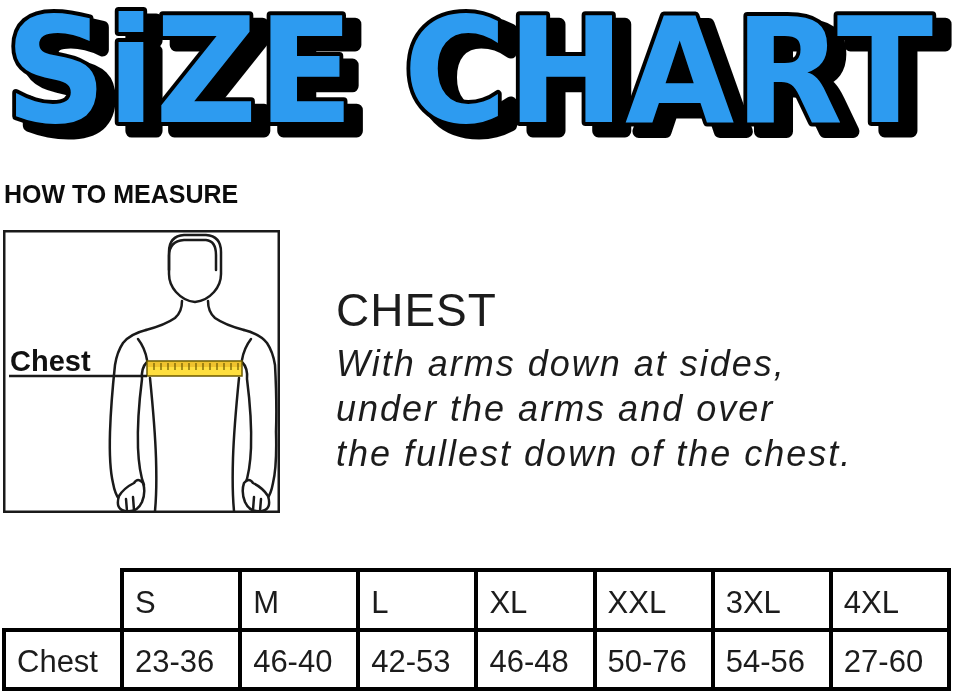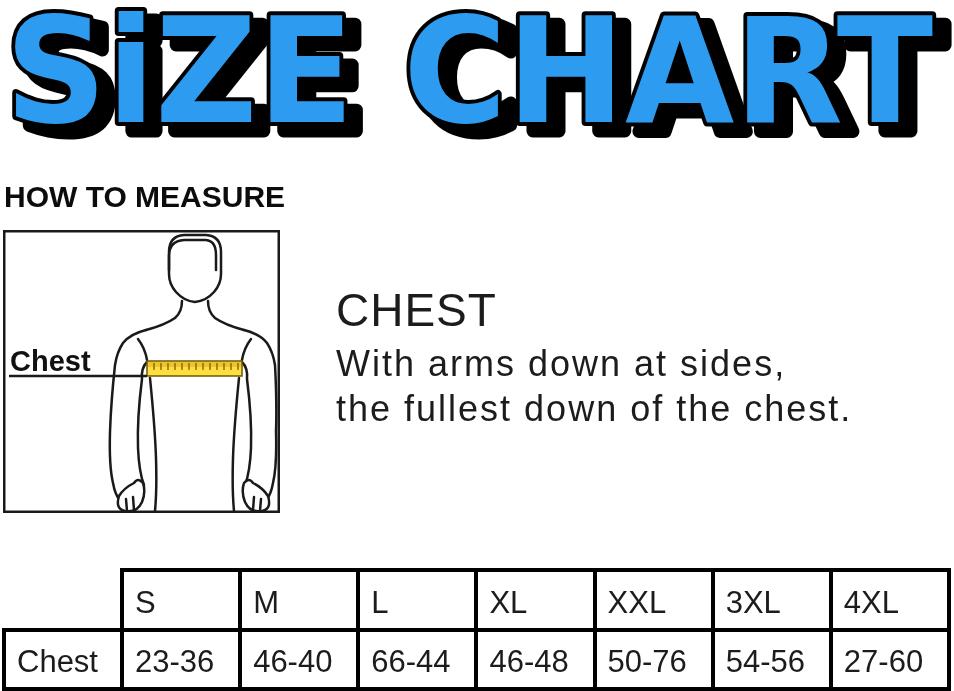--- a/index.html
+++ b/index.html
@@ -6,26 +6,26 @@
   body {
     width: 954px; height: 691px;
     background: #ffffff;
     font-family: "Liberation Sans", sans-serif;
     position: relative;
     overflow: hidden;
   }
   .title-svg { position: absolute; left: 0; top: 0; }
   .how-heading {
     position: absolute; left: 4px; top: 180px;
-    font-size: 30px; font-weight: bold; color: #0c0c0c;
+    font-size: 25px; font-weight: bold; color: #0c0c0c;
   }
   .figure-svg { position: absolute; left: 3px; top: 230px; }
   .info { position: absolute; left: 336px; top: 284px; color: #1c1c1c; }
   .info-heading { font-size: 46px; line-height: 52px; letter-spacing: 1px; }
-  .info-lines { margin-top: 5px; }
+  .info-lines { margin-top: 5px; font-style: italic; }
   .info-line { font-size: 36px; line-height: 45px; letter-spacing: 2px; }
   .size-table {
     position: absolute; left: 2px; top: 568px; width: 949px;
     border-collapse: collapse; table-layout: fixed; color: #1c1c1c;
   }
   .size-table td {
     border: 4px solid #000;
     vertical-align: bottom;
     padding: 0 0 7px 11px;
     font-size: 31px;
@@ -83,20 +83,21 @@
     </g>
 
     <text x="7" y="141" font-size="29" font-weight="bold" fill="#111111" font-family="'Liberation Sans', sans-serif">Chest</text>
     <path d="M6 146 H144" stroke="#1a1a1a" stroke-width="2.5" fill="none"></path>
   </svg>
 
   <div class="info">
     <div class="info-heading">CHEST</div>
     <div class="info-lines">
       <div class="info-line">With arms down at sides,</div>
+      <div class="info-line">under the arms and over</div>
       <div class="info-line">the fullest down of the chest.</div>
     </div>
   </div>
 
   <table class="size-table">
     <colgroup>
       <col style="width:118px">
       <col>
         <col>
         <col>
@@ -113,21 +114,21 @@
         <td>L</td>
         <td>XL</td>
         <td>XXL</td>
         <td>3XL</td>
         <td>4XL</td>
       </tr>
       <tr class="val-row">
         <td>Chest</td>
         <td>23-36</td>
         <td>46-40</td>
-        <td>66-44</td>
+        <td>42-53</td>
         <td>46-48</td>
         <td>50-76</td>
         <td>54-56</td>
         <td>27-60</td>
       </tr>
     </tbody>
   </table>
 
 </div>
 

